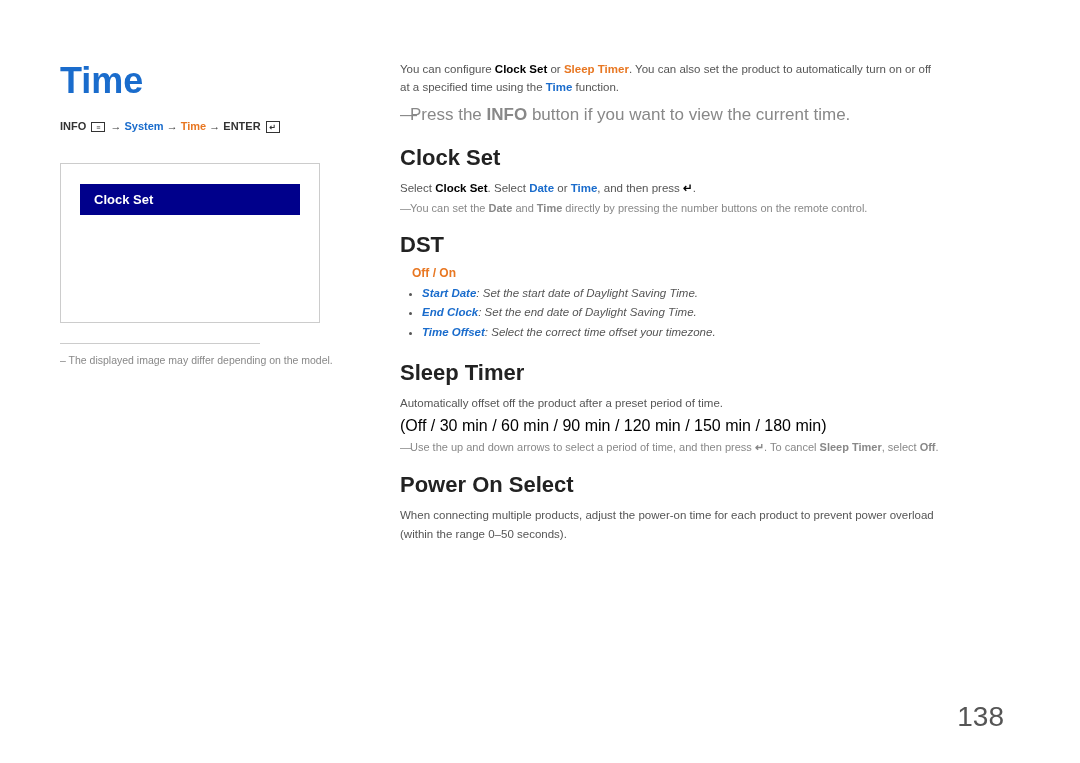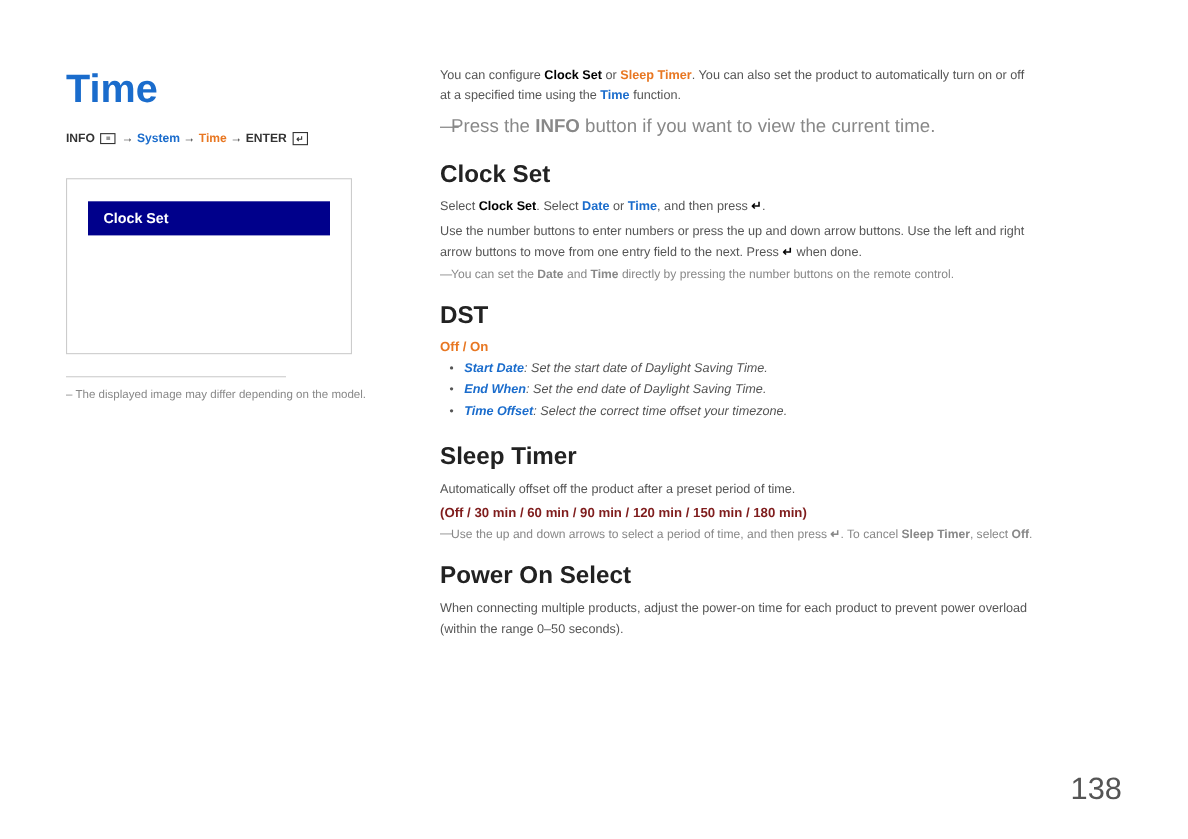--- a/index.html
+++ b/index.html
@@ -168,50 +168,50 @@
     .section-note::before {
       content: '―';
       position: absolute;
       left: 0;
     }
 
     .orange-label {
       color: #e87722;
       font-size: 12px;
       font-weight: bold;
-      margin: 4px 0;
+      margin: 4px 12px;
     }
 
     .bullet-list {
       list-style: disc;
       margin-left: 22px;
       margin-bottom: 6px;
       font-style: italic;
     }
 
     .bullet-list li {
       font-size: 11.5px;
       color: #555;
       line-height: 1.7;
     }
 
     .bullet-list li b { color: #000; }
     .bullet-list li b.blue { color: #1a6ccc; }
 
     .options-line {
-      font-size: 12px;
-      color: #7f1d1d;
-      font-weight: bold;
+      font-size: 16px;
+      color: #000000;
+      font-weight: normal;
       margin-bottom: 6px;
     }
 
     .page-number {
       position: absolute;
       bottom: 30px;
-      right: 60px;
+      right: 76px;
       font-size: 28px;
       color: #555;
       font-weight: 300;
     }
   </style>
 </head>
 <body>
 
 <div class="page-container">
 
@@ -245,34 +245,31 @@
     <p class="intro-text">
       You can configure <b>Clock Set</b> or <b class="orange">Sleep Timer</b>. You can also set the product to automatically turn on or off at a specified time using the <b class="blue">Time</b> function.
     </p>
     <div class="note-line">Press the <b>INFO</b> button if you want to view the current time.</div>
 
     <div class="section">
       <div class="section-title">Clock Set</div>
       <p class="section-body">
         Select <b>Clock Set</b>. Select <b class="blue">Date</b> or <b class="blue">Time</b>, and then press <b>↵</b>.
       </p>
-      <p class="section-body">
-        Use the number buttons to enter numbers or press the up and down arrow buttons. Use the left and right arrow buttons to move from one entry field to the next. Press <b>↵</b> when done.
-      </p>
       <div class="section-note">
         You can set the <b class="blue">Date</b> and <b class="blue">Time</b> directly by pressing the number buttons on the remote control.
       </div>
     </div>
 
     <div class="section">
       <div class="section-title">DST</div>
       <div class="orange-label">Off / On</div>
       <ul class="bullet-list">
         <li><b class="blue">Start Date</b>: Set the start date of Daylight Saving Time.</li>
-        <li><b class="blue">End When</b>: Set the end date of Daylight Saving Time.</li>
+        <li><b class="blue">End Clock</b>: Set the end date of Daylight Saving Time.</li>
         <li><b class="blue">Time Offset</b>: Select the correct time offset your timezone.</li>
       </ul>
     </div>
 
     <div class="section">
       <div class="section-title">Sleep Timer</div>
       <p class="section-body">
         Automatically offset off the product after a preset period of time.
       </p>
       <div class="options-line">(Off / 30 min / 60 min / 90 min / 120 min / 150 min / 180 min)</div>

